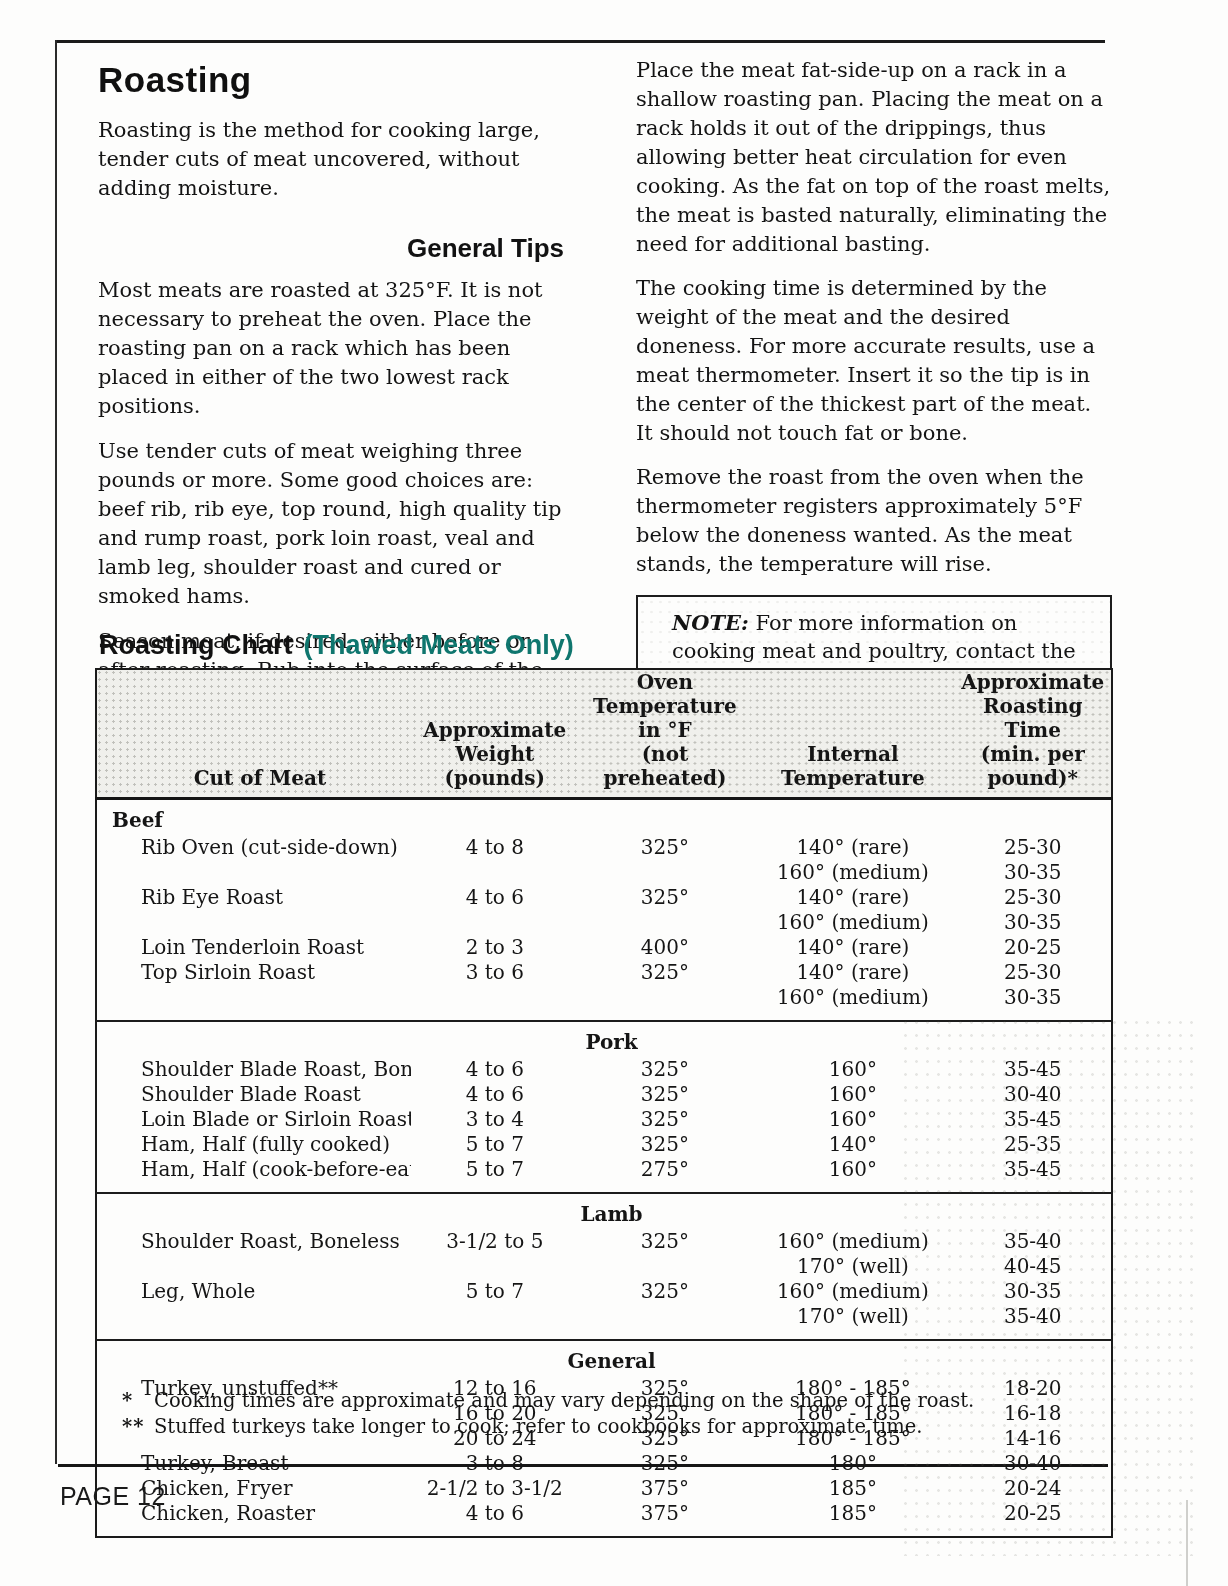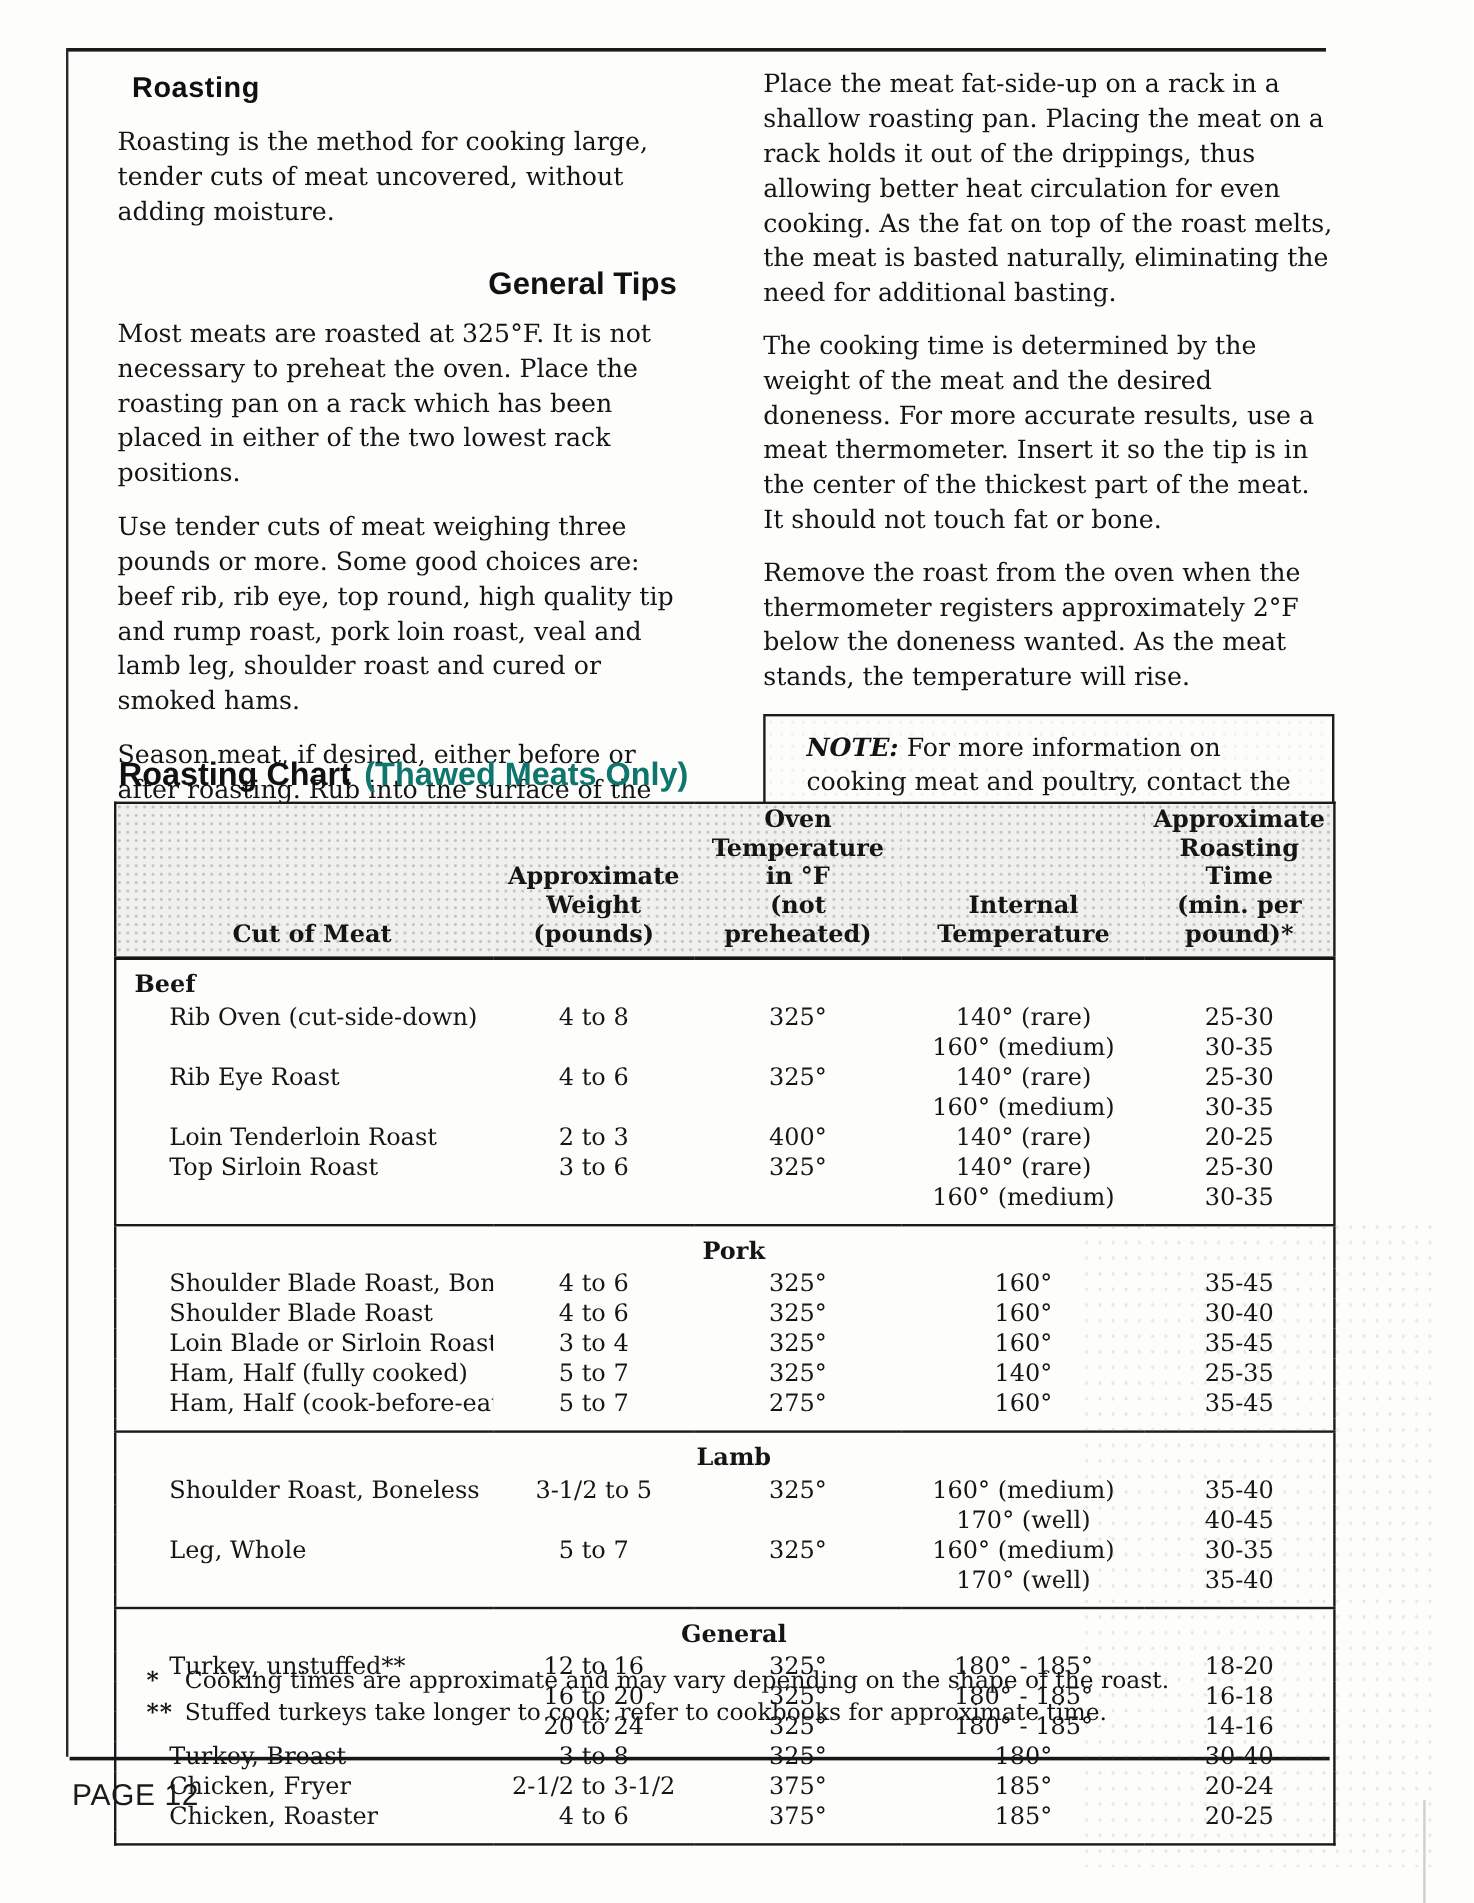--- a/index.html
+++ b/index.html
@@ -21,22 +21,22 @@
     background-size:11px 13px;pointer-events:none;
   }
   .edge-mark{position:absolute;right:40px;top:1500px;width:2px;height:86px;background:rgba(120,120,115,0.35);}
 
   
   .col-left{position:absolute;left:98px;top:60px;width:466px;}
   .col-right{position:absolute;left:636px;top:56px;width:476px;}
 
   h1.title{
     font-family:"Liberation Sans", sans-serif;
-    font-size:24px;font-weight:700;letter-spacing:0.5px;
-    margin:0 0 16px 12px;color:#101010;
+    font-size:35px;font-weight:700;letter-spacing:0.5px;
+    margin:0 0 16px 0;color:#101010;
   }
   h2.subhead{
     font-family:Liberation Sans, sans-serif;
     font-size:26px;font-weight:700;
     margin:30px 0 12px 0;color:#121212;text-align:right;
   }
   .body-par{
     font-size:21px;line-height:29px;margin:0 0 16px 0;
   }
   .col-right .body-par{margin-bottom:15px;}
@@ -118,21 +118,21 @@
         <p class="body-par">Most meats are roasted at 325°F. It is not necessary to preheat the oven. Place the roasting pan on a rack which has been placed in either of the two lowest rack positions.</p>
         <p class="body-par">Use tender cuts of meat weighing three pounds or more. Some good choices are: beef rib, rib eye, top round, high quality tip and rump roast, pork loin roast, veal and lamb leg, shoulder roast and cured or smoked hams.</p>
         <p class="body-par">Season meat, if desired, either before or after roasting. Rub into the surface of the roast if added before cooking.</p>
       </div>
   </div>
 
   <div class="col-right">
     <div id="right-paragraphs">
         <p class="body-par">Place the meat fat-side-up on a rack in a shallow roasting pan. Placing the meat on a rack holds it out of the drippings, thus allowing better heat circulation for even cooking. As the fat on top of the roast melts, the meat is basted naturally, eliminating the need for additional basting.</p>
         <p class="body-par">The cooking time is determined by the weight of the meat and the desired doneness. For more accurate results, use a meat thermometer. Insert it so the tip is in the center of the thickest part of the meat. It should not touch fat or bone.</p>
-        <p class="body-par">Remove the roast from the oven when the thermometer registers approximately 2°F below the doneness wanted. As the meat stands, the temperature will rise.</p>
+        <p class="body-par">Remove the roast from the oven when the thermometer registers approximately 5°F below the doneness wanted. As the meat stands, the temperature will rise.</p>
       </div>
     <div class="note-box">
       <span class="note-label">NOTE:</span>
       <span>For more information on cooking meat and poultry, contact the USDA Meat and Poultry Hotline at 1-800-535-4555.</span>
     </div>
   </div>
 
   <div class="chart-heading-row">
     <span class="chart-heading">Roasting Chart</span>
     <span class="chart-qualifier">(Thawed Meats Only)</span>

